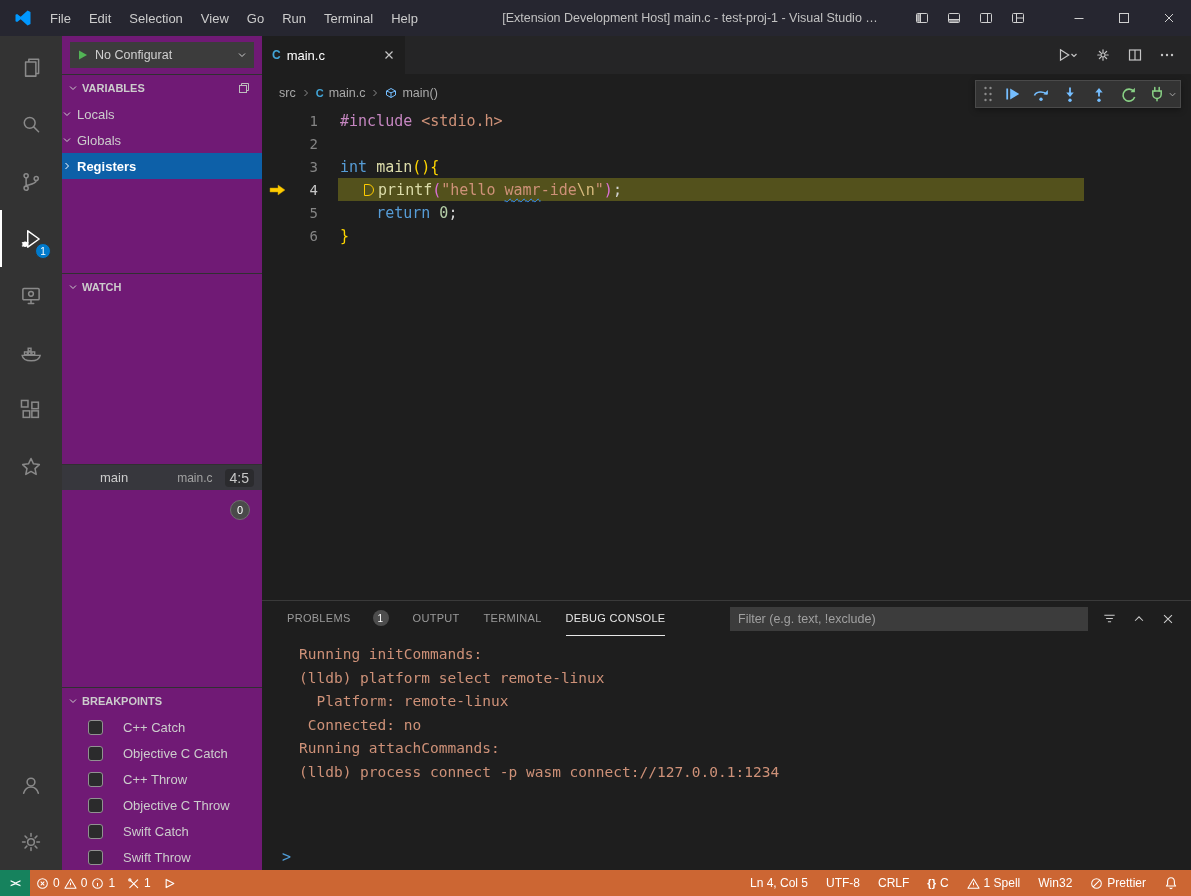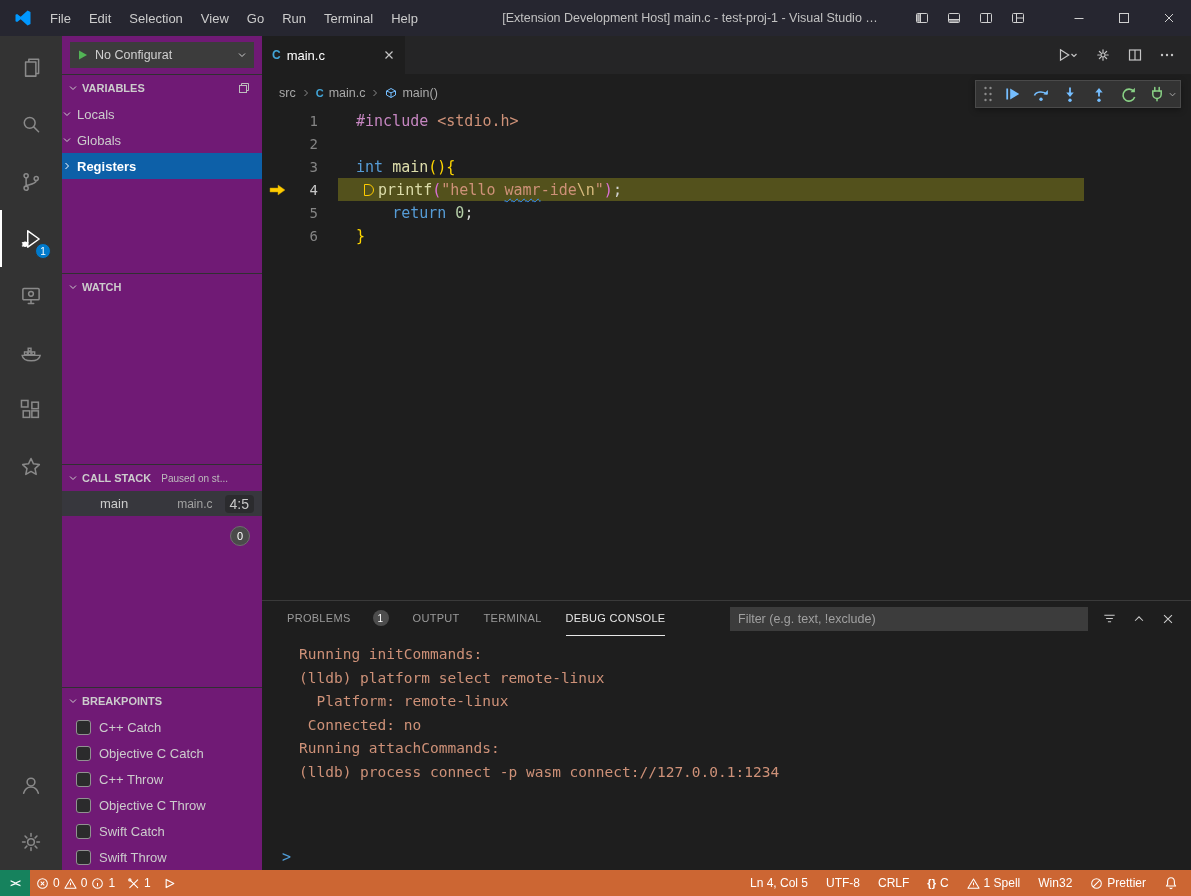--- a/index.html
+++ b/index.html
@@ -40,39 +40,39 @@
   .sec-status { font-weight:400; font-size:10px; color:#bdbdbd; margin-left:6px; }
   .sec-icon-right { margin-left:auto; margin-right:6px; color:#bdbdbd; display:flex; }
   .tree-row { height:26px; display:flex; align-items:center; gap:5px; color:#cccccc; }
   .tree-row.selected { background:var(--selection-blue,#0d60a8); color:#ffffff; font-weight:600; }
   .sec-vars { height:200px; } .sec-watch { height:192px; } .sec-callstack { height:224px; } .sec-bps { flex:1; }
   .frame-row { height:25px; display:flex; align-items:center; background:#37373d; padding-left:38px; }
   .frame-file { margin-left:auto; color:#a2a2a2; font-size:12px; }
   .frame-pos { margin:0 8px 0 12px; background:#2b2b2e; border-radius:4px; padding:1px 5px; font-size:14px; color:#c8c8c8; }
   .session-badge { width:20px; height:20px; border-radius:50%; background:#4a4a4a; border:1px solid #6f6f6f; color:#fff;
                    font-size:11px; display:flex; align-items:center; justify-content:center; margin:10px 12px 0 auto; }
-  .bp-row { height:26px; display:flex; align-items:center; gap:8px; padding-left:14px; }
+  .bp-row { height:26px; display:flex; align-items:center; gap:20px; padding-left:14px;margin-left:12px; }
   .checkbox { width:15px; height:15px; border:1px solid #919191; border-radius:3px; background:#2b2b2c; flex:none; }
 
   
   .editor-area { flex:1; display:flex; flex-direction:column; position:relative; background:#1e1e1e; }
   .tabbar { height:38px; background:#252526; display:flex; }
   .tab { width:143px; background:#1e1e1e; display:flex; align-items:center; gap:6px; padding:0 10px; font-size:13px; color:#ffffff; }
   .lang-c { color:#42a5d7; font-weight:700; font-size:12px; }
   .tab-close { margin-left:auto; display:flex; color:#c5c5c5; }
   .tab-actions { margin-left:auto; display:flex; align-items:center; gap:16px; padding-right:16px; color:#c5c5c5; }
   .breadcrumbs { height:25px; display:flex; align-items:center; gap:5px; padding-left:17px; font-size:12.5px; color:#a9a9a9;margin-top:6px; }
   .crumb-sep { display:flex; color:#8a8a8a; }
   .bc-lang { font-size:11px; }
 
   .code { flex:1; padding-top:4px; font-family:"DejaVu Sans Mono","Liberation Mono",monospace; font-size:15px; }
   .code-line { height:23px; display:flex; align-items:center; white-space:pre; }
   .bp-margin { width:30px; height:100%; display:flex; align-items:center; padding-left:7px; flex:none; }
   .line-num { width:26px; text-align:right; color:#858585; font-size:14px; flex:none; }
-  .line-content { margin-left:38px; height:100%; display:flex; align-items:center; }
+  .line-content { margin-left:22px; height:100%; display:flex; align-items:center; }
   .code-line.current .line-content { background:var(--current-line,#53511c); margin-left:20px; padding-left:7px; min-width:746px; }
   .code-line.current .line-num { color:#c6c6c6; }
   .tk-pp{color:var(--preprocessor,#c586c0);} .tk-str{color:var(--string,#ce9178);} .tk-kw{color:var(--keyword,#569cd6);}
   .tk-fn{color:var(--function,#dcdcaa);} .tk-pl{color:#d4d4d4;} .tk-br1{color:#ffd700;} .tk-br2{color:#da70d6;}
   .tk-num{color:#b5cea8;} .tk-esc{color:#d7ba7d;}
   .squiggle { text-decoration-line:underline; text-decoration-style:wavy; text-decoration-color:#3794ff;
               text-decoration-thickness:1px; text-underline-offset:3px; }
   .inline-bp { display:inline-block; width:10px; height:12px; border:1.5px solid #ffcc00; border-radius:0 7px 7px 0; margin:0 4px 0 1px; }
 
   .debug-toolbar { position:absolute; top:44px; right:10px; height:28px; background:#333333; border:1px solid #4a4a4a;
@@ -301,27 +301,20 @@
     <div class="section sec-watch">
       <div class="sec-header">
         <svg width="10" height="10" viewBox="0 0 10 10" fill="none" stroke="#cccccc">
             <path d="M2 3.5l3 3 3-3"></path>
           </svg>
         <span>WATCH</span>
       </div>
     </div>
 
     <div class="section sec-callstack">
-      <div class="sec-header">
-        <svg width="10" height="10" viewBox="0 0 10 10" fill="none" stroke="#cccccc">
-            <path d="M2 3.5l3 3 3-3"></path>
-          </svg>
-        <span>CALL STACK</span>
-        <span class="sec-status">Paused on st...</span>
-      </div>
       <div class="frame-row">
         <span>main</span>
         <span class="frame-file">main.c</span>
         <span class="frame-pos">4:5</span>
       </div>
       <div class="session-badge">0</div>
     </div>
 
     <div class="section sec-bps">
       <div class="sec-header">

